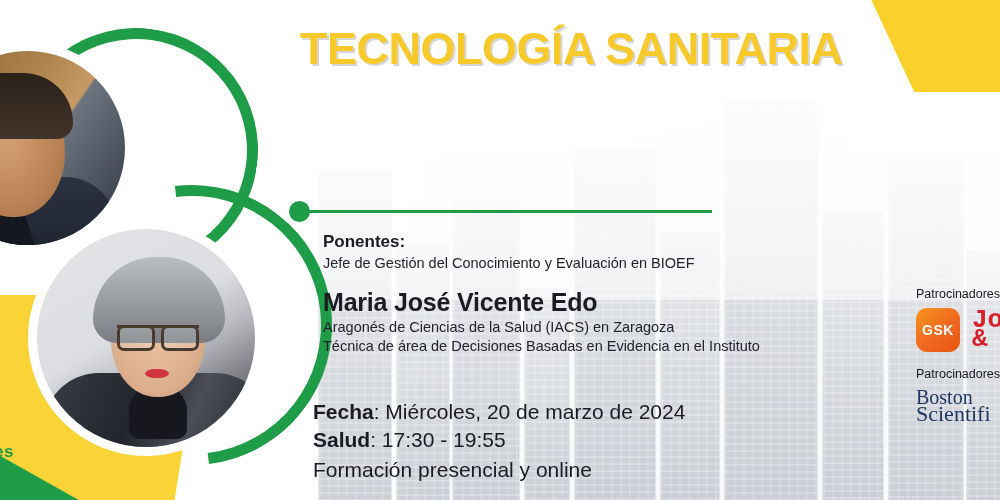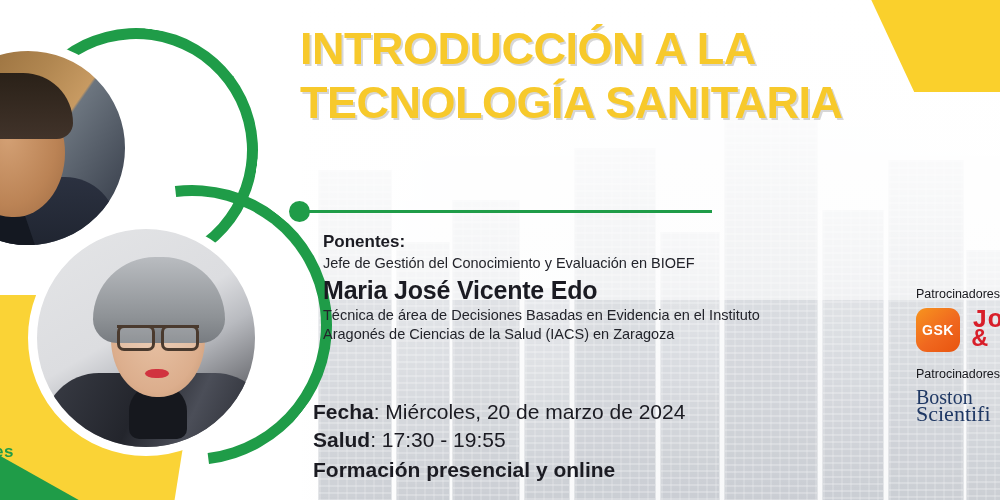--- a/index.html
+++ b/index.html
@@ -264,38 +264,38 @@
     font-weight: 700;
     line-height: 31px;
     letter-spacing: -0.2px;
   }
   .speaker-role {
     font-size: 14.5px;
     font-weight: 400;
     line-height: 19px;
     color: #23242b;
   }
-  .speaker-2 { margin-top: 2px; }
+  .speaker-2 { margin-top: 14px; }
 
   .schedule {
     position: absolute;
     left: 313px; top: 398px;
     z-index: 6;
     color: #1b1b22;
   }
   .sched-row {
     font-size: 21px;
     line-height: 28px;
     font-weight: 400;
   }
   .sched-row b { font-weight: 700; }
   .sched-mode {
     font-size: 21px;
     line-height: 28px;
-    font-weight: 700;
+    font-weight: 400;
     margin-top: 2px;
   }
 
   
   .sponsors {
     position: absolute;
     left: 916px; top: 286px;
     width: 160px;
     z-index: 6;
   }
@@ -388,38 +388,37 @@
     <div class="pb-face"></div>
     <div class="pb-hair"></div>
     <div class="pb-glasses">
         <i></i>
         <i></i>
       </div>
     <div class="pb-lips"></div>
   </div>
 
   <div class="title">
-    <div class="title-line">INTRODUCCIÓN A LA</div>
     <div class="title-line">TECNOLOGÍA SANITARIA</div>
   </div>
 
   <div class="divider">
     <div class="dot"></div>
     <div class="bar"></div>
   </div>
 
   <div class="info">
     <div class="lbl-ponentes">Ponentes:</div>
     <div>
       <div class="speaker-role">Jefe de Gestión del Conocimiento y Evaluación en BIOEF</div>
     </div>
     <div class="speaker-2">
       <div class="speaker-name">Maria José Vicente Edo</div>
+      <div class="speaker-role">Aragonés de Ciencias de la Salud (IACS) en Zaragoza</div>
       <div class="speaker-role">Técnica de área de Decisiones Basadas en Evidencia en el Instituto</div>
-      <div class="speaker-role">Aragonés de Ciencias de la Salud (IACS) en Zaragoza</div>
     </div>
   </div>
 
   <div class="schedule">
     <div class="sched-row">
       <b>Fecha</b><span>: Miércoles, 20 de marzo de 2024</span>
     </div>
     <div class="sched-row">
       <b>Salud</b><span>: 17:30 - 19:55</span>
     </div>

